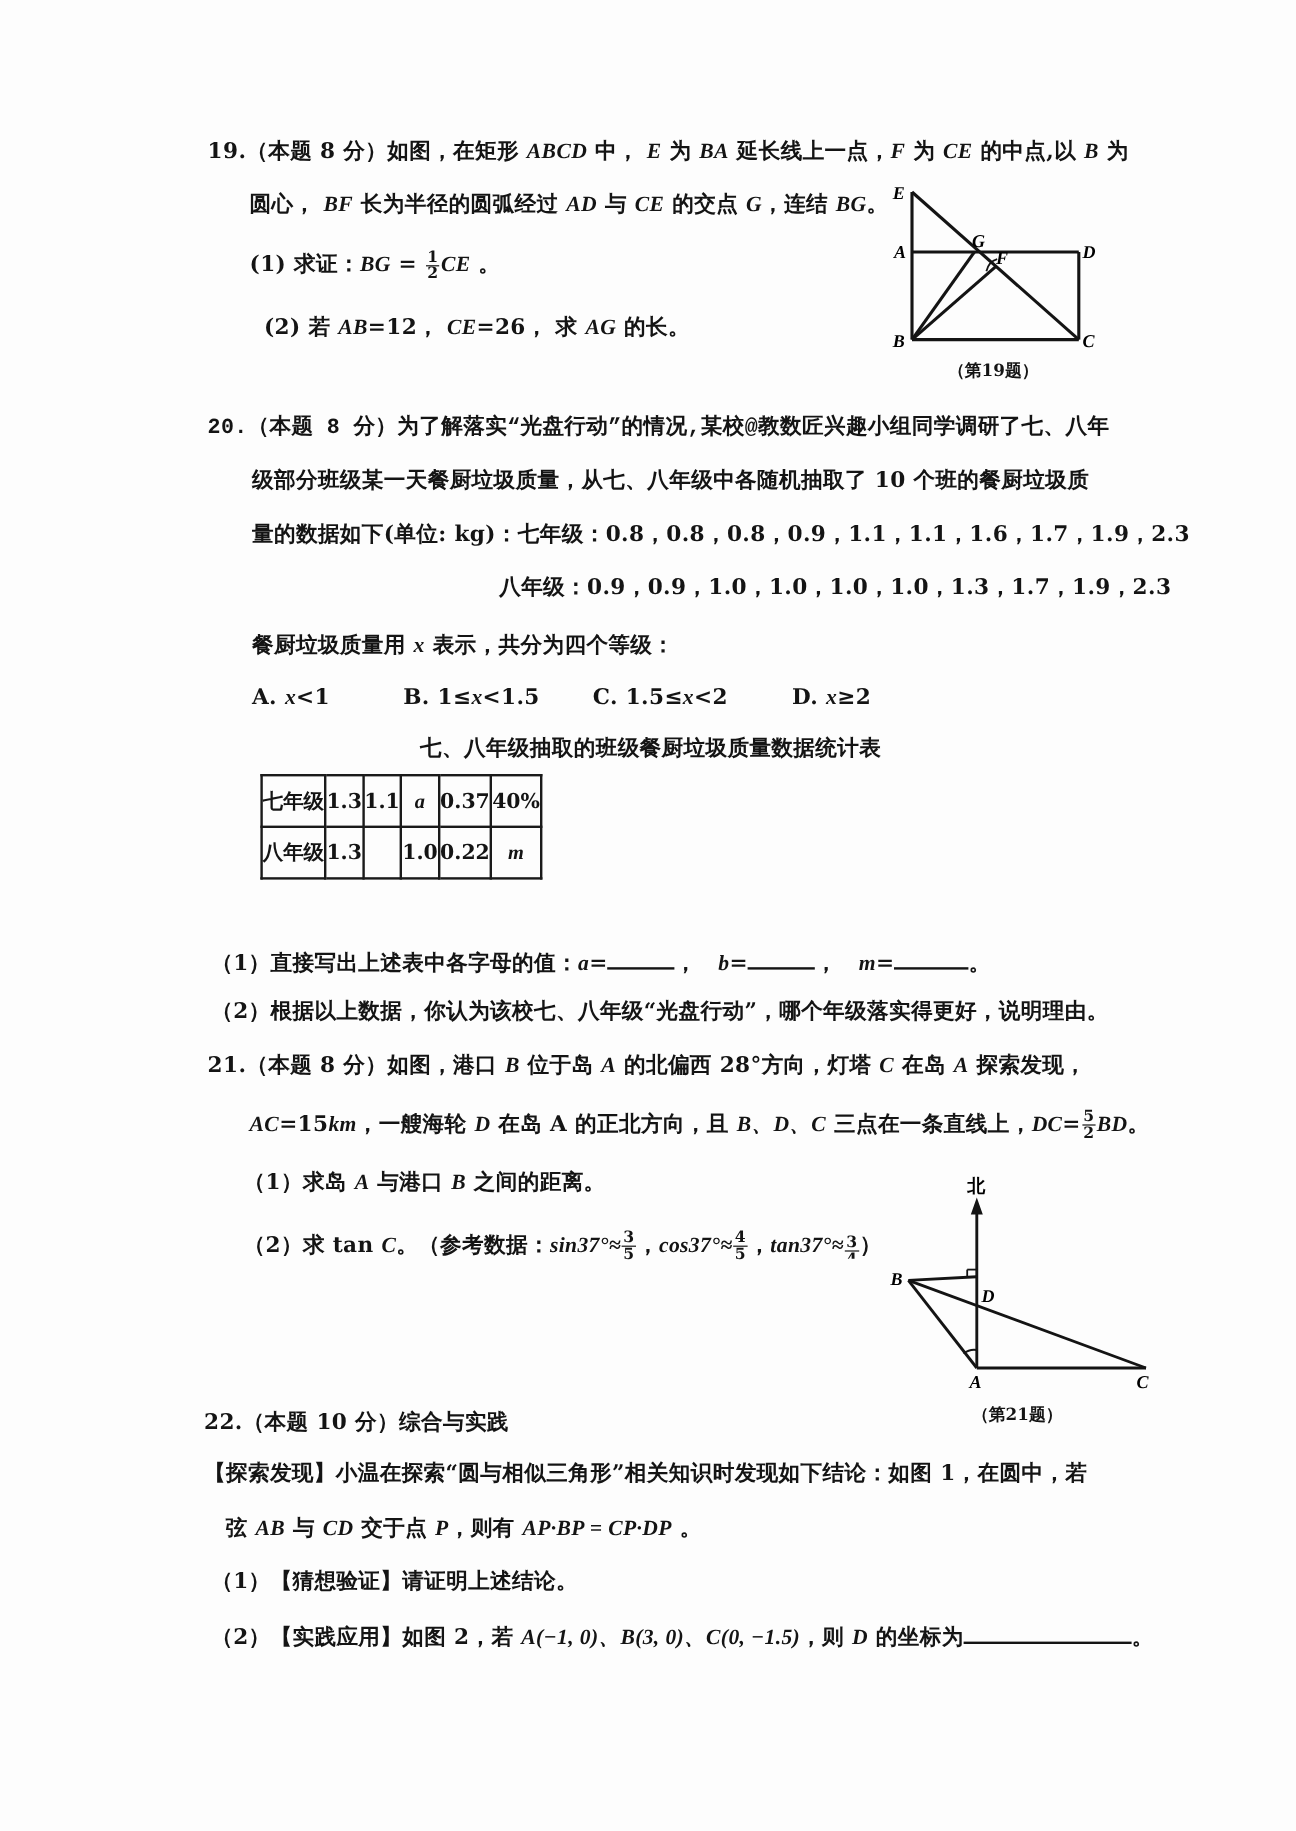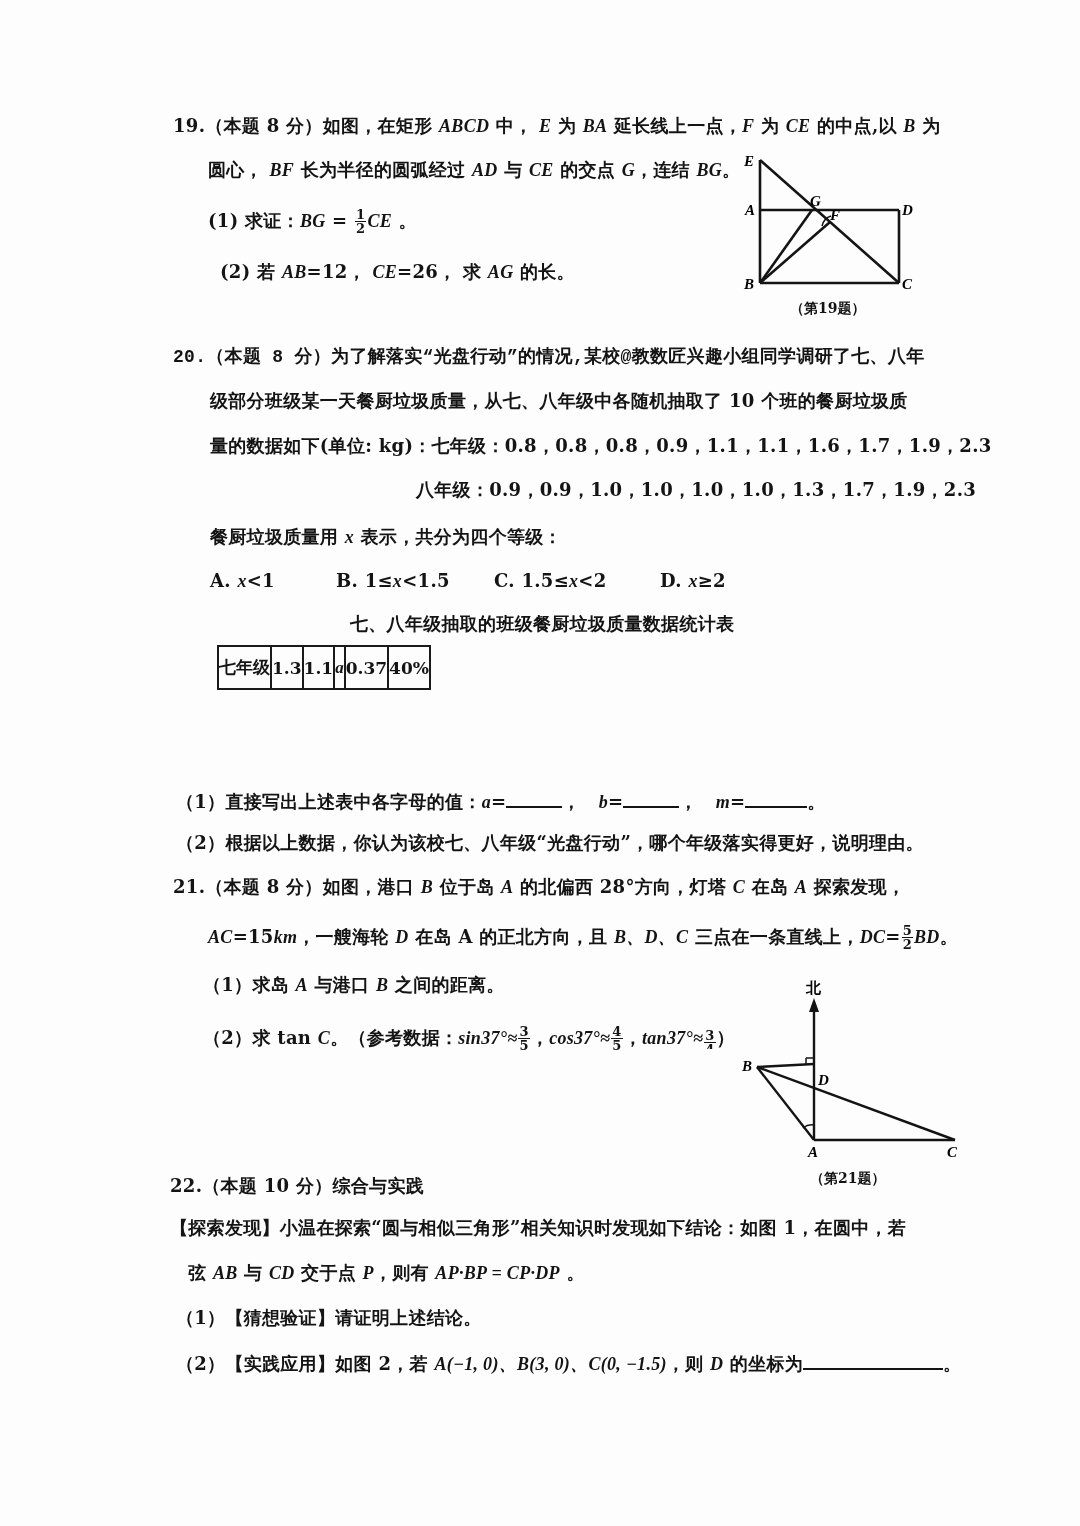--- a/index.html
+++ b/index.html
@@ -77,20 +77,28 @@
 <table class="stats">
   <tbody>
   <tr>
     <td>七年级</td>
     <td>1.3</td>
     <td>1.1</td>
     <td class="i">a</td>
     <td>0.37</td>
     <td>40%</td>
   </tr>
+  <tr>
+    <td>八年级</td>
+    <td>1.3</td>
+    <td></td>
+    <td>1.0</td>
+    <td>0.22</td>
+    <td class="i">m</td>
+  </tr>
 </tbody>
   </table>
 
 <div class="t" style="left:176px; top:790px;">
   <span>（1）直接写出上述表中各字母的值：</span><span class="i">a</span><span>=</span><span class="blank" style="width:56px"></span><span style="margin-right:18px">，</span><span class="i">b</span><span>=</span><span class="blank" style="width:56px"></span><span style="margin-right:18px">，</span><span class="i">m</span><span>=</span><span class="blank" style="width:62px"></span><span>。</span>
 </div>
 <div class="t" style="left:176px; top:832px;">（2）根据以上数据，你认为该校七、八年级“光盘行动”，哪个年级落实得更好，说明理由。</div>
 
 <div class="t" style="left:173px; top:876px;">
   <span>21.（本题 8 分）如图，港口 </span><span class="i">B</span><span> 位于岛 </span><span class="i">A</span><span> 的北偏西 28°方向，灯塔 </span><span class="i">C</span><span> 在岛 </span><span class="i">A</span><span> 探索发现，</span>

